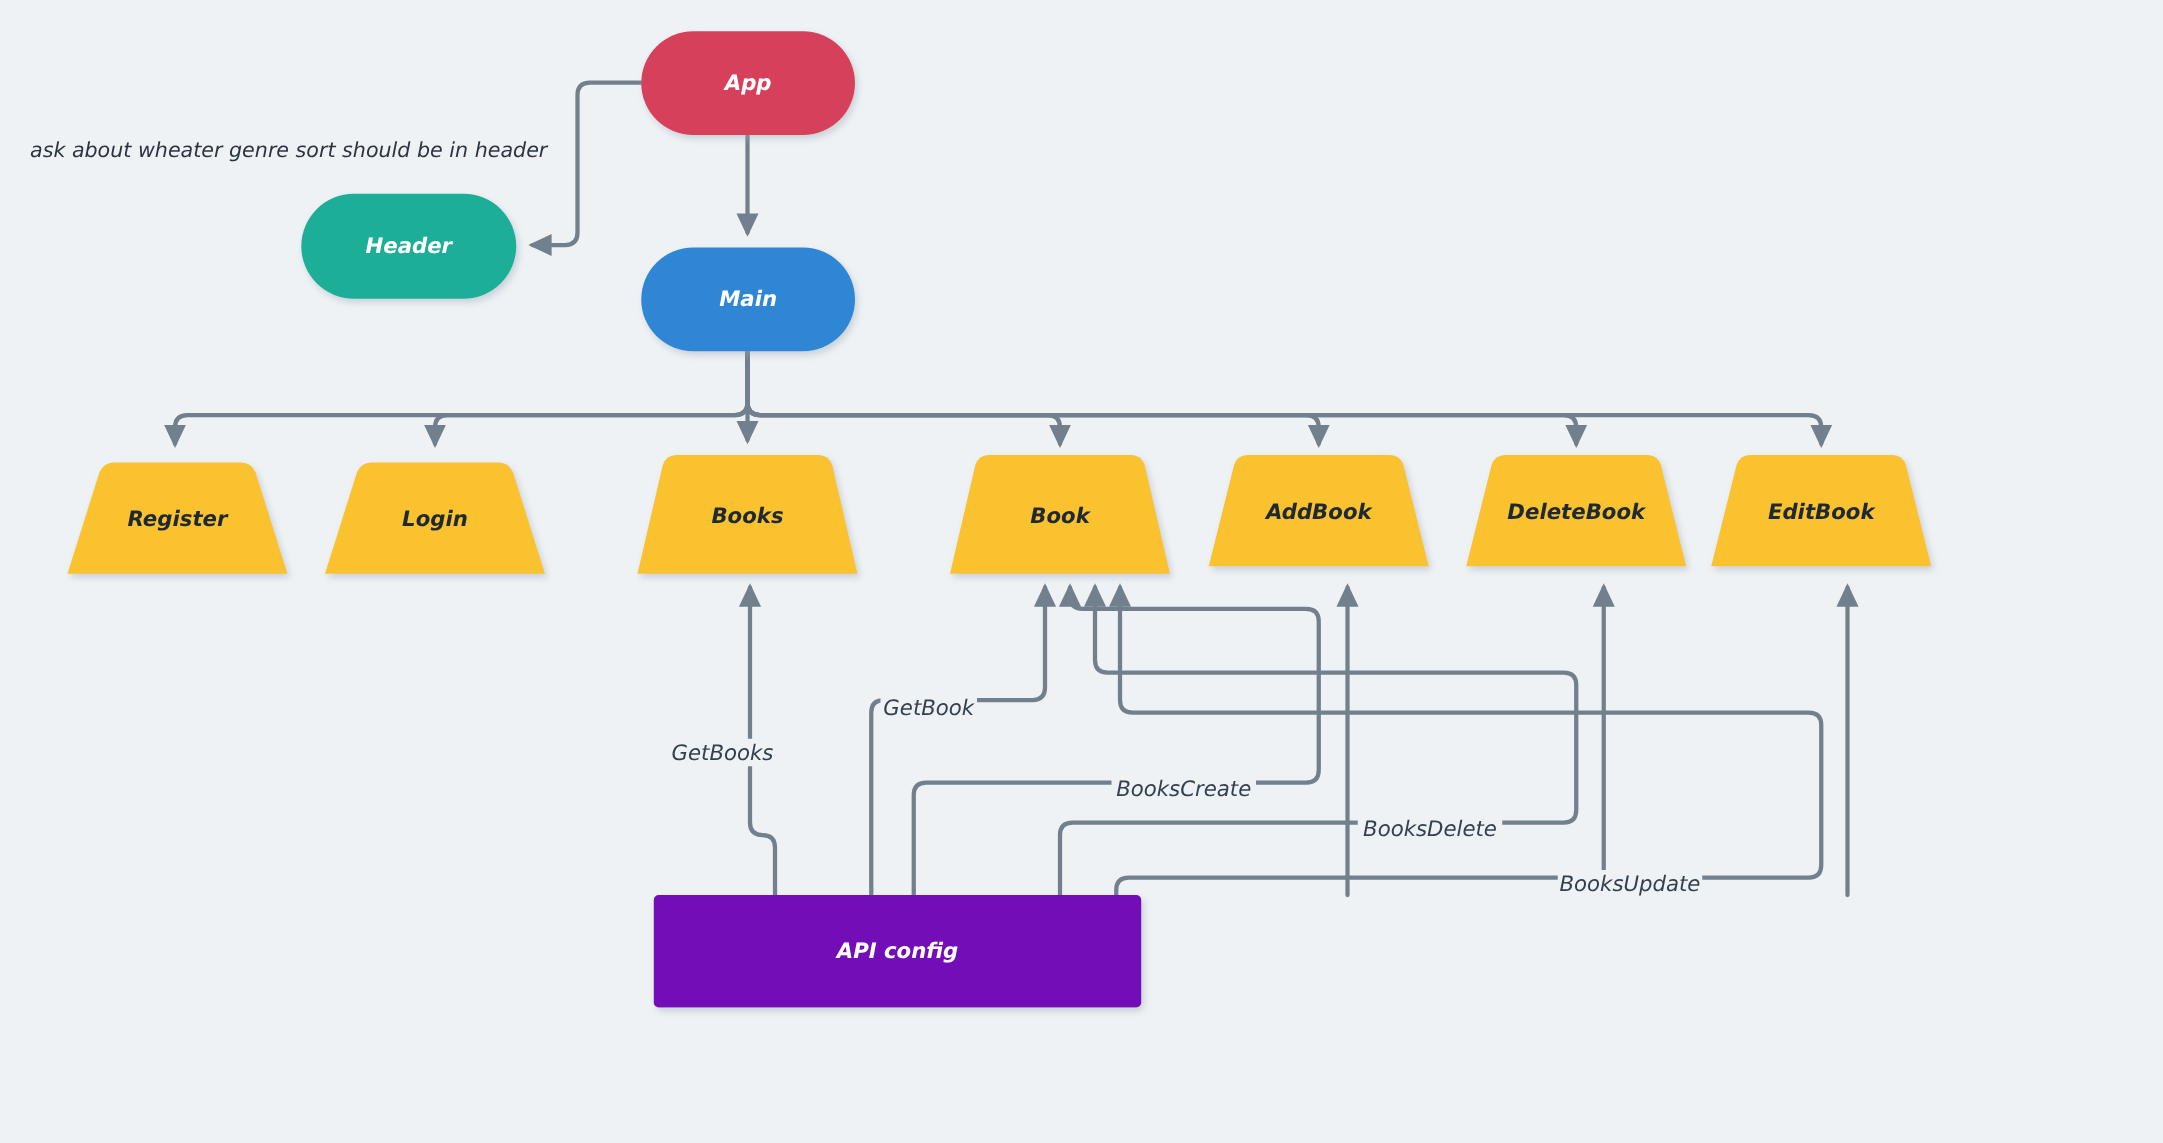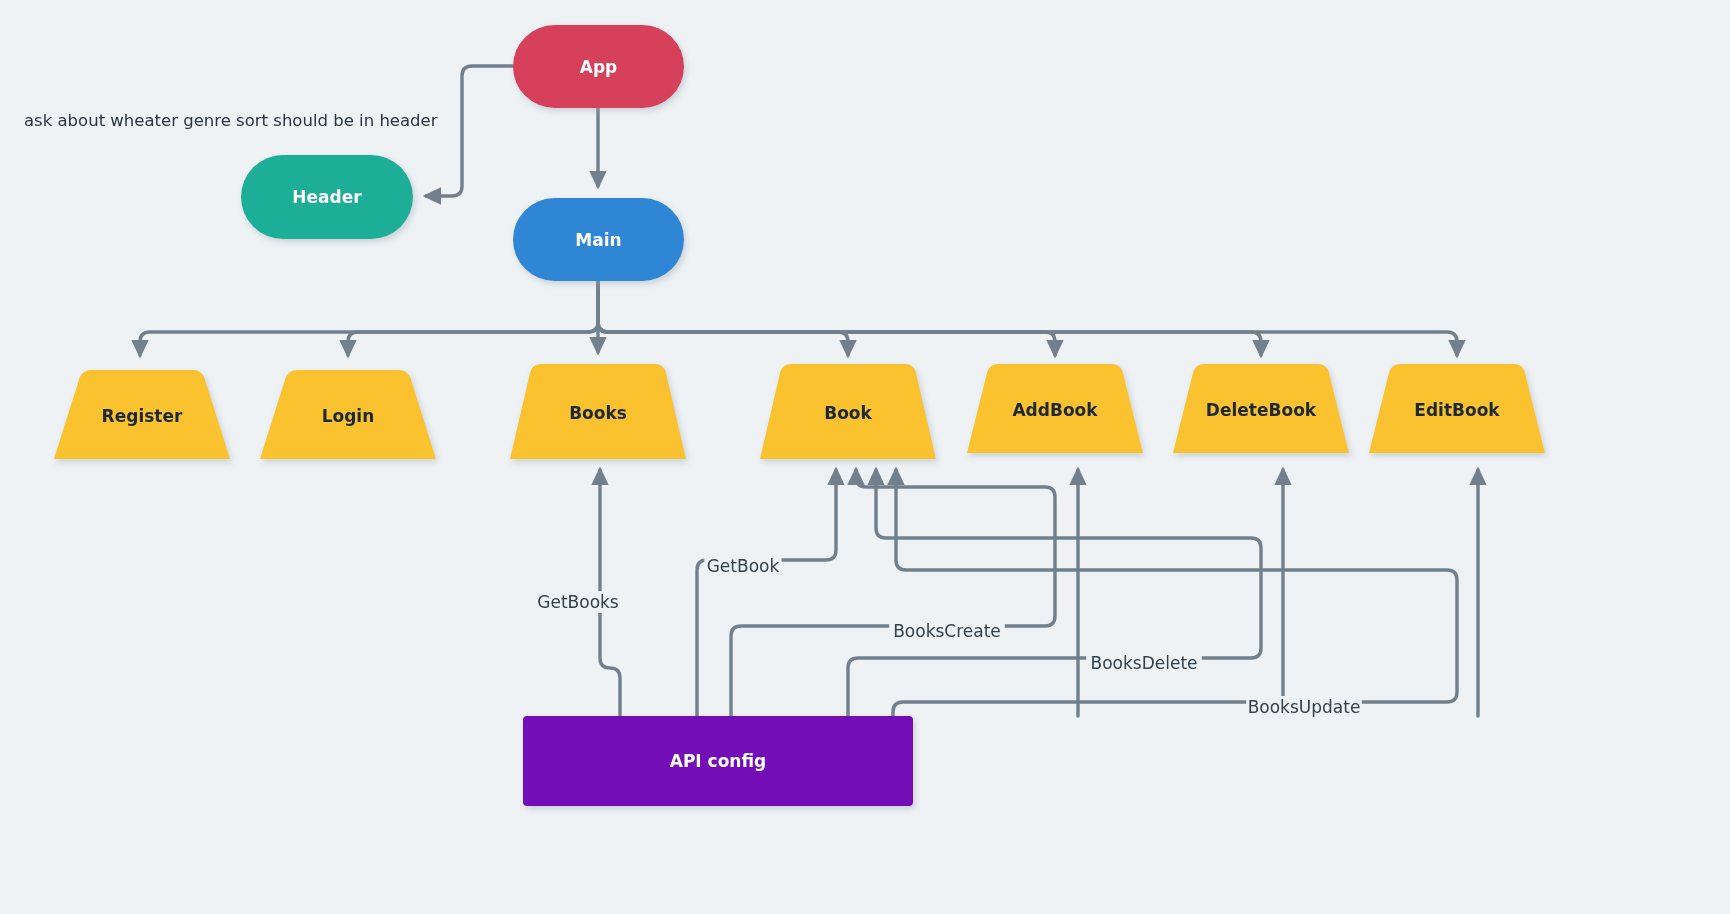--- a/index.html
+++ b/index.html
@@ -11,20 +11,21 @@
     width: 1730px;
     height: 914px;
     overflow: hidden;
     font-family: "DejaVu Sans", sans-serif;
   }
   #canvas {
     position: relative;
     width: 1370px;
     height: 914px;
     background: #eef2f5;
+    font-style: italic;
   }
   svg.diagram {
     position: absolute;
     top: 0;
     left: 0;
     width: 1730px;
     height: 914px;
   }
   .node-label {
     font-family: "DejaVu Sans", sans-serif;

